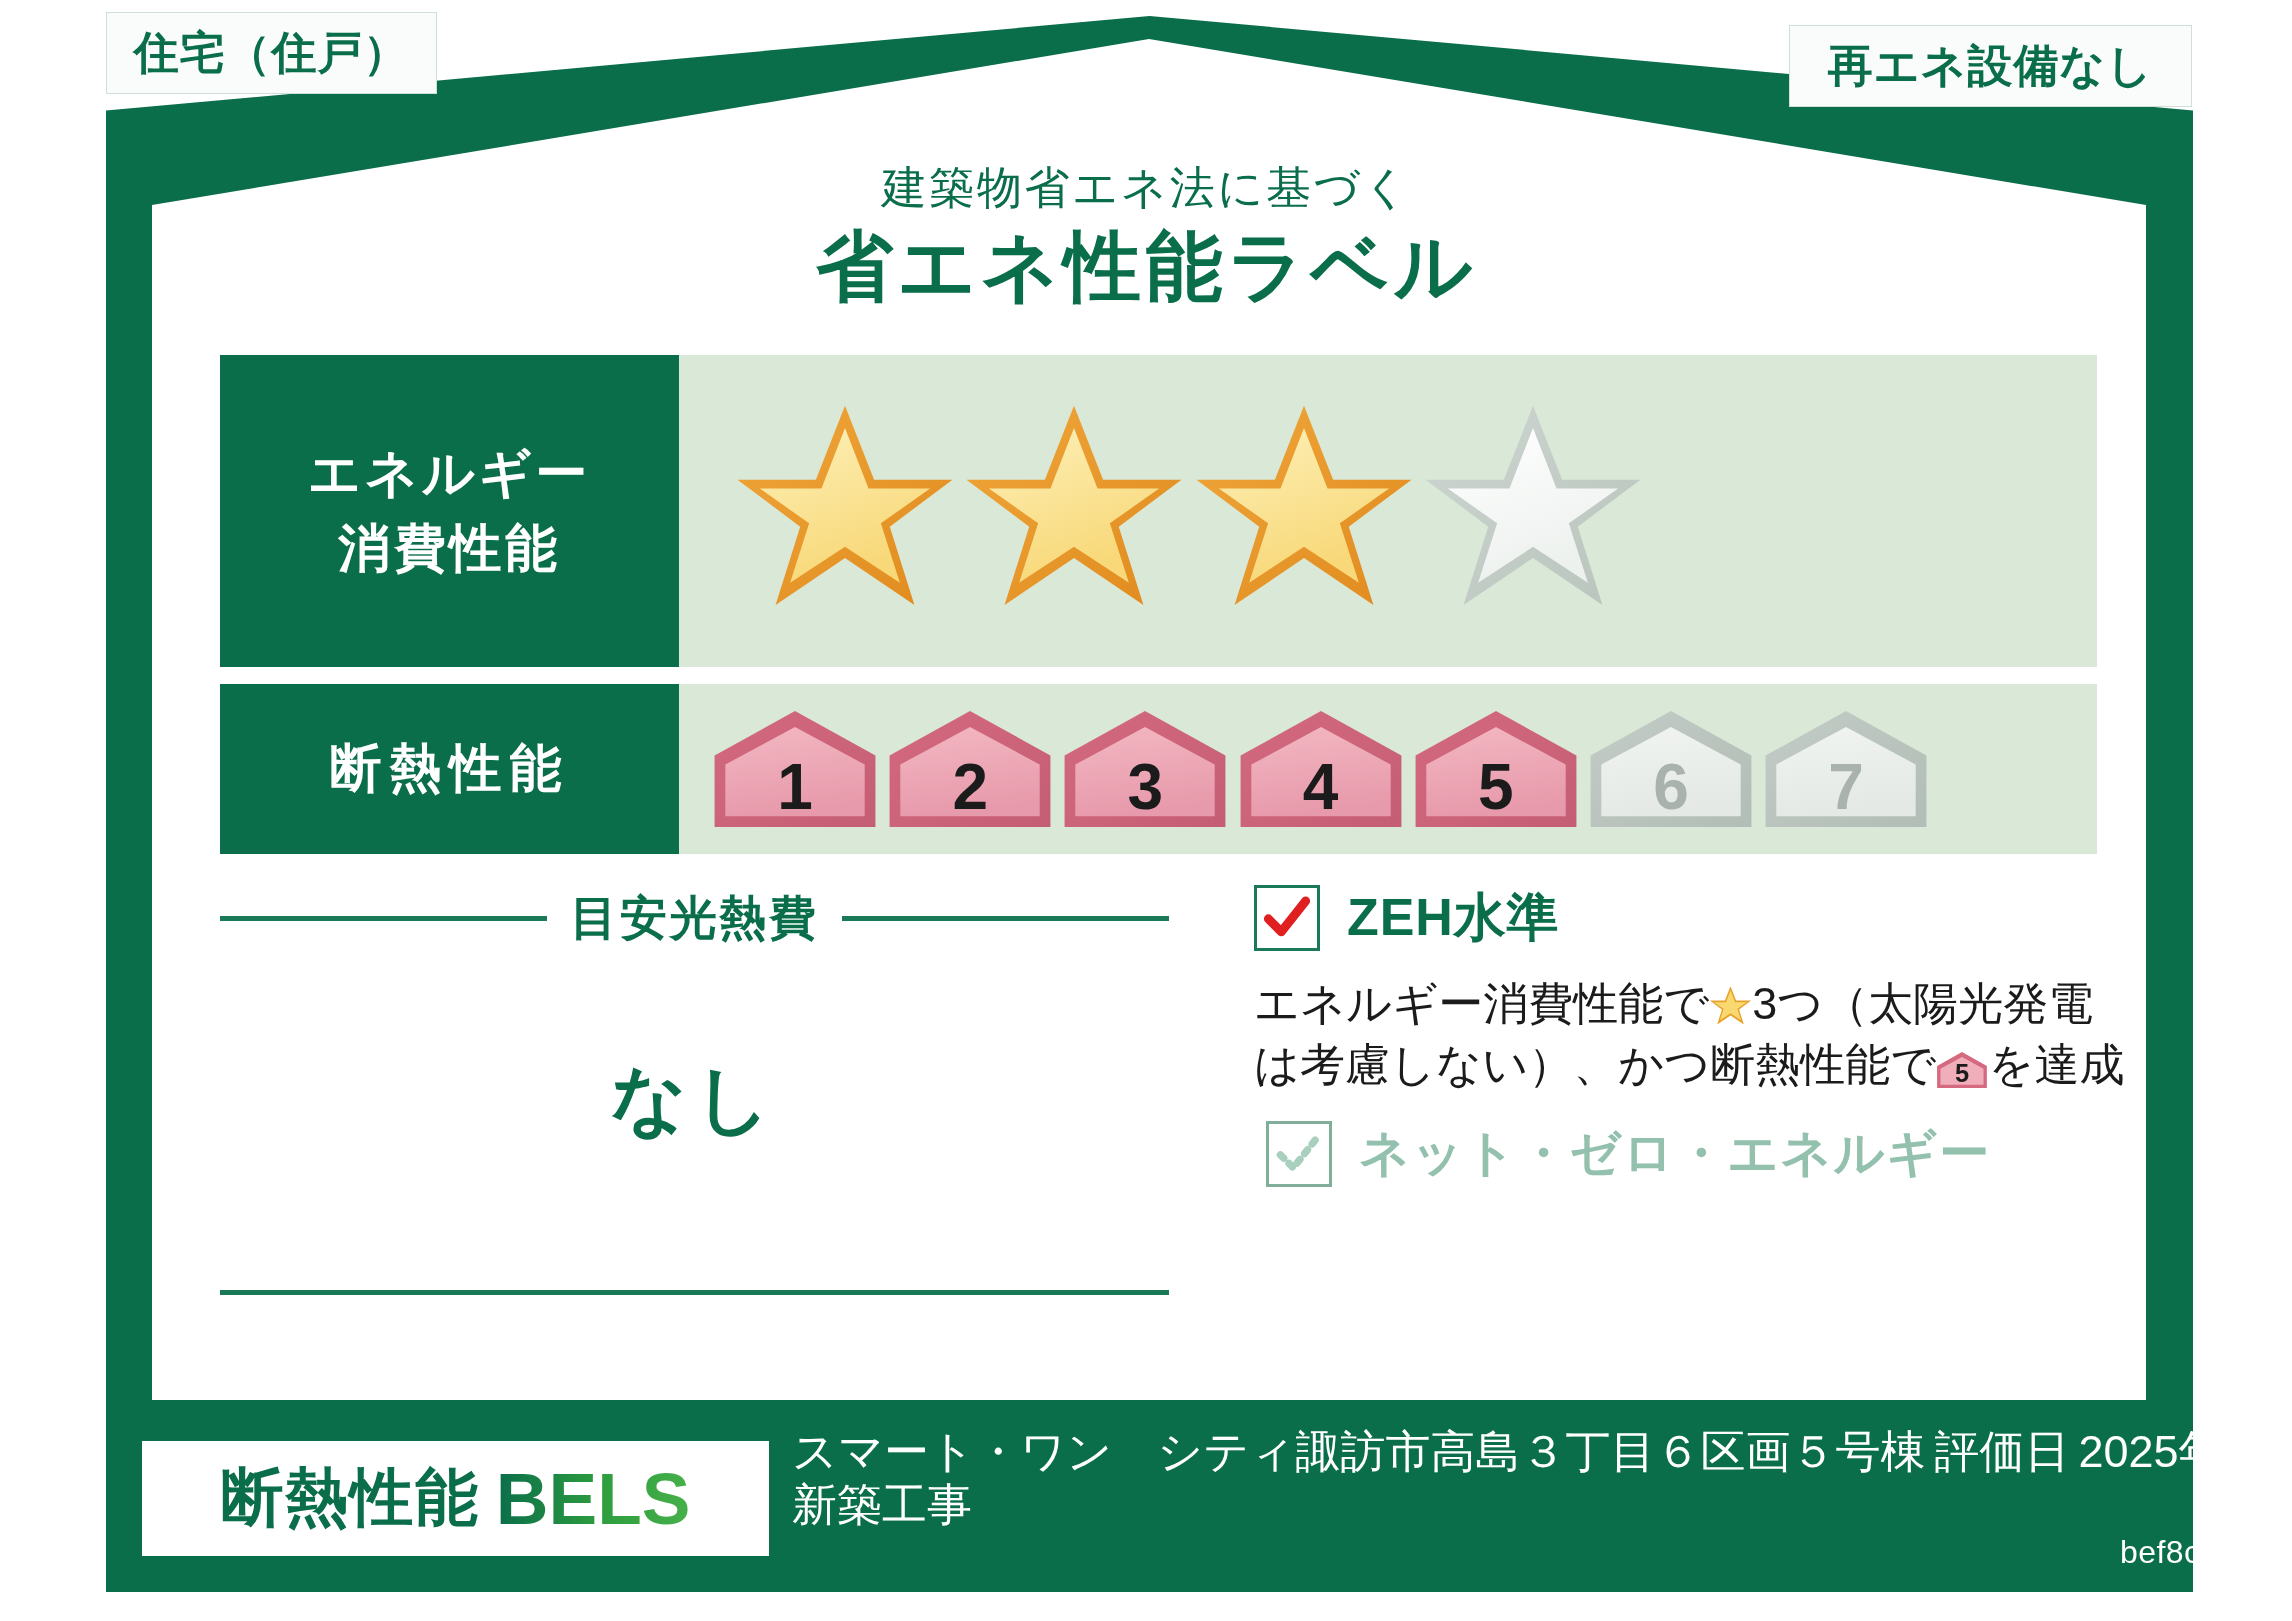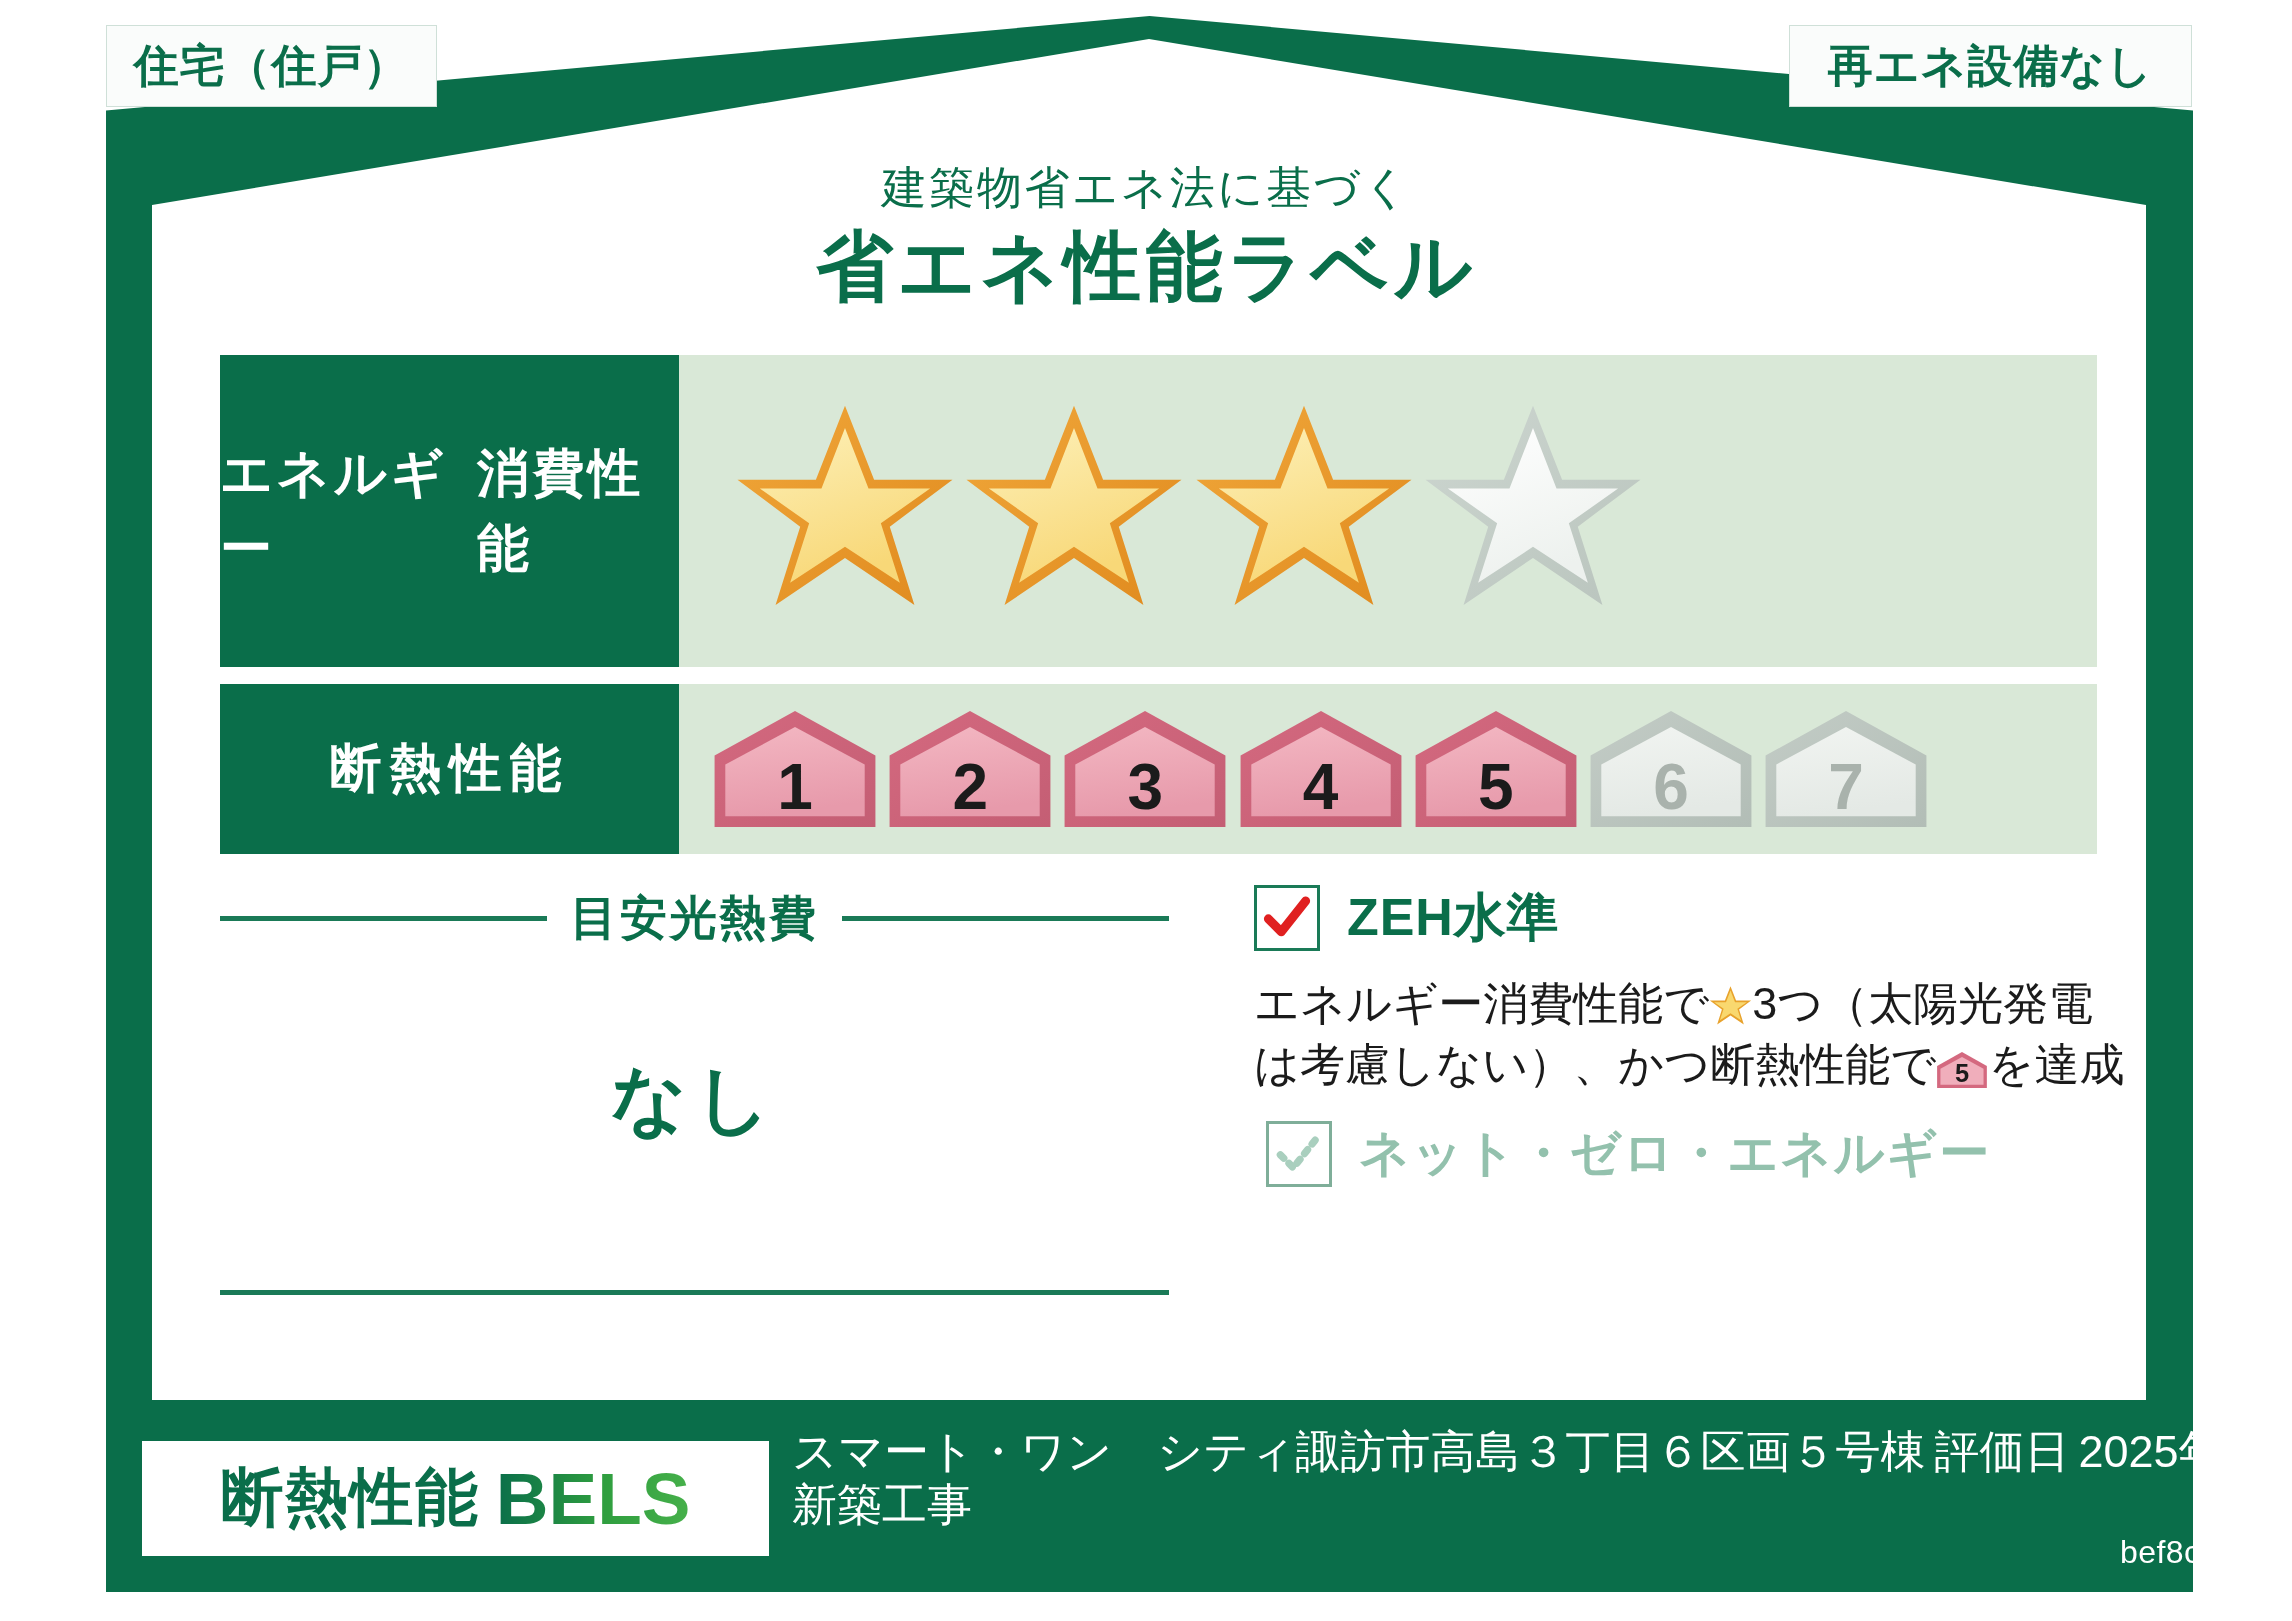--- a/index.html
+++ b/index.html
@@ -37,21 +37,21 @@
   .corner-tag {
     position: absolute;
     background: #fafcfb;
     border: 1.8px solid #cfe0d8;
     display: flex; align-items: center; justify-content: center;
     color: #0a6e4a;
     font-weight: 700;
     letter-spacing: 0.9px;
     z-index: 6;
   }
-  .corner-tag.left  { left: 106px;  top: 25px; width: 331px; height: 82px; font-size: 45px; }
+  .corner-tag.left  { left: 106px;  top: 12px; width: 331px; height: 82px; font-size: 45px; }
   .corner-tag.right { left: 1789px; top: 25px; width: 403px; height: 82px; font-size: 45px; }
 
   
   .title-block {
     position: absolute; left: 0; top: 163px; width: 2293px;
     text-align: center; z-index: 5;
   }
   .title-sub {
     color: #0a6e4a; font-weight: 400; font-size: 45px;
     letter-spacing: 2.7px; line-height: 1.1;
@@ -66,21 +66,21 @@
     position: absolute;
     display: flex; align-items: stretch;
     z-index: 5;
   }
   .perf-row.energy { left: 220px; top: 355px;  width: 1877px; height: 312px; }
   .perf-row.insul  { left: 220px; top: 684px;  width: 1877px; height: 170px; border-radius: 17px; }
 
   .perf-label {
     background: #0a6e4a;
     color: #ffffff;
-    display: flex; flex-direction: row;
+    display: flex; flex-direction: column;
     align-items: center; justify-content: center;
     font-weight: 700;
     letter-spacing: 3.6px;
     flex: 0 0 459px;
   }
   .perf-row.energy .perf-label { font-size: 52px; line-height: 1.45; }
   .perf-row.insul  .perf-label { font-size: 52px; letter-spacing: 8px; }
 
   .perf-value {
     background: #d9e8d7;

